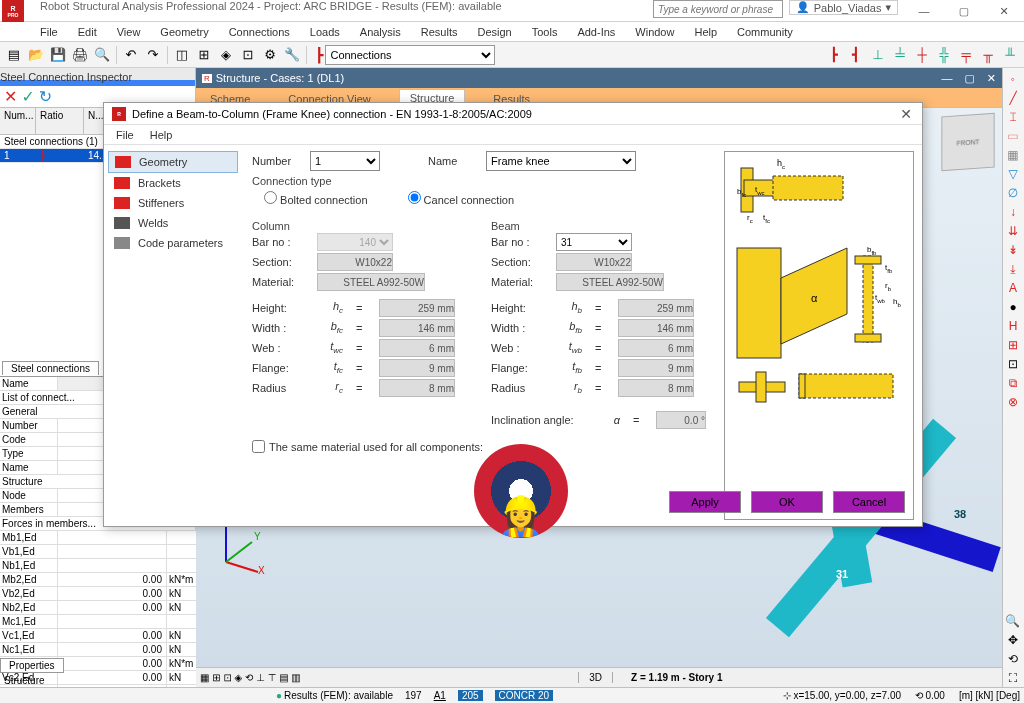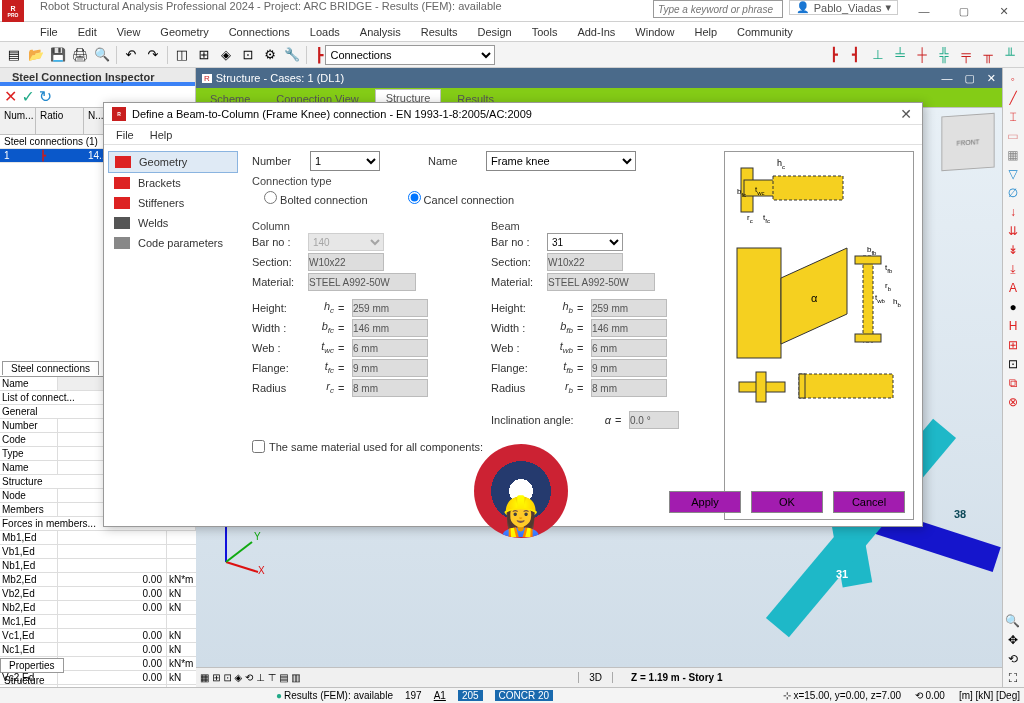--- a/index.html
+++ b/index.html
@@ -26,21 +26,21 @@
 
 
 .main-area { position: absolute; top: 68px; left: 0; right: 0; bottom: 16px; }
 
 
 .right-toolbar { position: absolute; right: 0; top: 0; bottom: 0; width: 22px; background: #f4f4f4; border-left: 1px solid #c0c0c0; display: flex; flex-direction: column; gap: 1px; padding-top: 2px; z-index: 5;}
 .rtool { width: 20px; height: 18px; display: flex; align-items: center; justify-content: center; font-size: 12px; }
 
 
 .left-panel { position: absolute; left: 0; top: 0; width: 196px; bottom: 0; background: #fff; border-right: 1px solid #c0c0c0; }
-.panel-title { height: 18px; background: #eaeaea; font-size: 11px; padding-left: 12px; line-height: 18px; border-bottom: 4px solid #3b82f6; color: #333; font-weight: 700; }
+.panel-title { height: 18px; background: #eaeaea; font-size: 11px; padding-left: 0; line-height: 18px; border-bottom: 6px solid #3b82f6; color: #333; font-weight: 400; }
 .insp-tools { height: 22px; border-bottom: 1px solid #c0c0c0; display: flex; align-items: center; padding-left: 4px; gap: 4px; }
 .insp-grid { font-size: 10px; }
 .insp-head { display: flex; background: #f0f0f0; border-bottom: 1px solid #c0c0c0; }
 .insp-head div { padding: 2px 4px; border-right: 1px solid #c0c0c0; }
 .c-num { width: 36px; } .c-ratio { width: 48px; } .c-n { width: 36px; } .c-cn { flex: 1; }
 .insp-row { display: flex; border-bottom: 1px solid #e5e5e5; }
 .insp-row div { padding: 1px 4px; }
 .insp-sel { background: #0a58ca; color: #fff; }
 
 
@@ -51,21 +51,21 @@
 .sc-label { width: 58px; padding-left: 2px; background: #fff; border-right: 1px solid #ddd; }
 .sc-val { flex: 1; padding-left: 2px; text-align: right; padding-right: 4px; }
 .sc-unit { width: 30px; padding-left: 2px; border-left: 1px solid #ddd; }
 .sc-cat { background: #b8cce4; font-weight: 500; }
 .sc-cat2 { background: #e6b8b8; }
 .props-label { position: absolute; bottom: 14px; left: 0; font-size: 10px; padding: 1px 8px; border: 1px solid #999; background: #fff; }
 
 
 .viewport { position: absolute; left: 196px; top: 0; right: 22px; bottom: 0; }
 .vp-title { height: 20px; background: #4a6a8a; color: #fff; font-size: 11px; display: flex; align-items: center; padding-left: 6px; }
-.vp-tabs { height: 20px; background: #84cc16; border-bottom: 1px solid #c0c0c0; display: flex; align-items: flex-end; padding-left: 4px; gap: 6px; }
+.vp-tabs { height: 20px; background: #fdba74; border-bottom: 1px solid #c0c0c0; display: flex; align-items: flex-end; padding-left: 4px; gap: 18px; }
 .vp-tab { font-size: 11px; padding: 2px 10px; color: #555; }
 .vp-tab.active { background: #fff; border: 1px solid #c0c0c0; border-bottom-color: #fff; }
 .canvas { position: absolute; top: 40px; left: 0; right: 0; bottom: 20px; background: linear-gradient(#e8f0f6, #d0dde8); overflow: hidden; }
 .vp-status { position: absolute; bottom: 0; left: 0; right: 0; height: 20px; background: #f0f0f0; border-top: 1px solid #c0c0c0; display: flex; align-items: center; font-size: 10px; gap: 8px; padding-left: 4px; }
 
 
 .dialog { position: absolute; left: 103px; top: 102px; width: 820px; height: 425px; background: #fff; border: 1px solid #999; box-shadow: 2px 2px 10px rgba(0,0,0,0.25); z-index: 100; }
 .dlg-title { height: 22px; display: flex; align-items: center; padding: 0 6px; font-size: 11px; border-bottom: 1px solid #e0e0e0; }
 .dlg-title .app-icon { width: 14px; height: 14px; margin-right: 6px; font-size: 5px; }
 .dlg-close { margin-left: auto; font-size: 14px; color: #555; padding: 0 4px; }
@@ -73,26 +73,26 @@
 .dlg-body { position: absolute; top: 42px; left: 0; right: 0; bottom: 0; display: flex; }
 .dlg-nav { width: 138px; padding: 6px 4px; }
 .nav-item { display: flex; align-items: center; gap: 8px; padding: 4px 6px; font-size: 11px; color: #333; }
 .nav-item.selected { background: #dfeaf5; border: 1px solid #8ab4e0; }
 .nav-icon { width: 16px; height: 12px; display: inline-block; }
 .dlg-form { flex: 1; padding: 6px 10px; font-size: 11px; color: #333; }
 .form-row { display: flex; align-items: center; gap: 8px; margin-bottom: 4px; }
 .fs-title { color: #444; font-size: 11px; }
 .grp { display: flex; gap: 16px; margin-top: 6px; }
 .col-grp { flex: 1; font-size: 11px; }
-.col-grp .r { display: flex; align-items: center; min-height: 20px; gap: 4px; }
+.col-grp .r { display: flex; align-items: center; min-height: 20px; gap: 13px; }
 .col-grp .lbl { width: 52px; }
 .col-grp .sym { width: 26px; font-style: italic; text-align: right; }
 .col-grp .eq { width: 10px; }
 .col-grp input, .col-grp select { width: 76px; height: 18px; font-size: 10px; border: 1px solid #999; }
-.col-grp .ro { background: #ddd; text-align: left; border: 1px solid #bbb; }
+.col-grp .ro { background: #ddd; text-align: right; border: 1px solid #bbb; }
 .radio-row { display: flex; gap: 40px; padding: 4px 12px 8px 12px; }
 .dlg-diagram { width: 190px; border: 1px solid #999; margin: 6px 8px 6px 0; background: #fff; position: relative; }
 .dlg-buttons { position: absolute; bottom: 6px; right: 8px; display: flex; gap: 10px; }
 .dlg-buttons button { width: 72px; height: 22px; font-size: 11px; border: 1px solid #888; background: #a21caf; }
 .checkbox-row { display: flex; align-items: center; gap: 4px; font-size: 11px; margin-top: 10px; }
 
 
 .status-bar { position: absolute; bottom: 0; left: 0; right: 0; height: 16px; background: #f4f4f4; border-top: 1px solid #c0c0c0; display: flex; align-items: center; font-size: 10px; gap: 12px; padding: 0 4px; }
 .status-item { display: flex; align-items: center; gap: 2px; }
 .sb-bluebox { background: #1a6aae; color: #fff; padding: 0 4px; }

